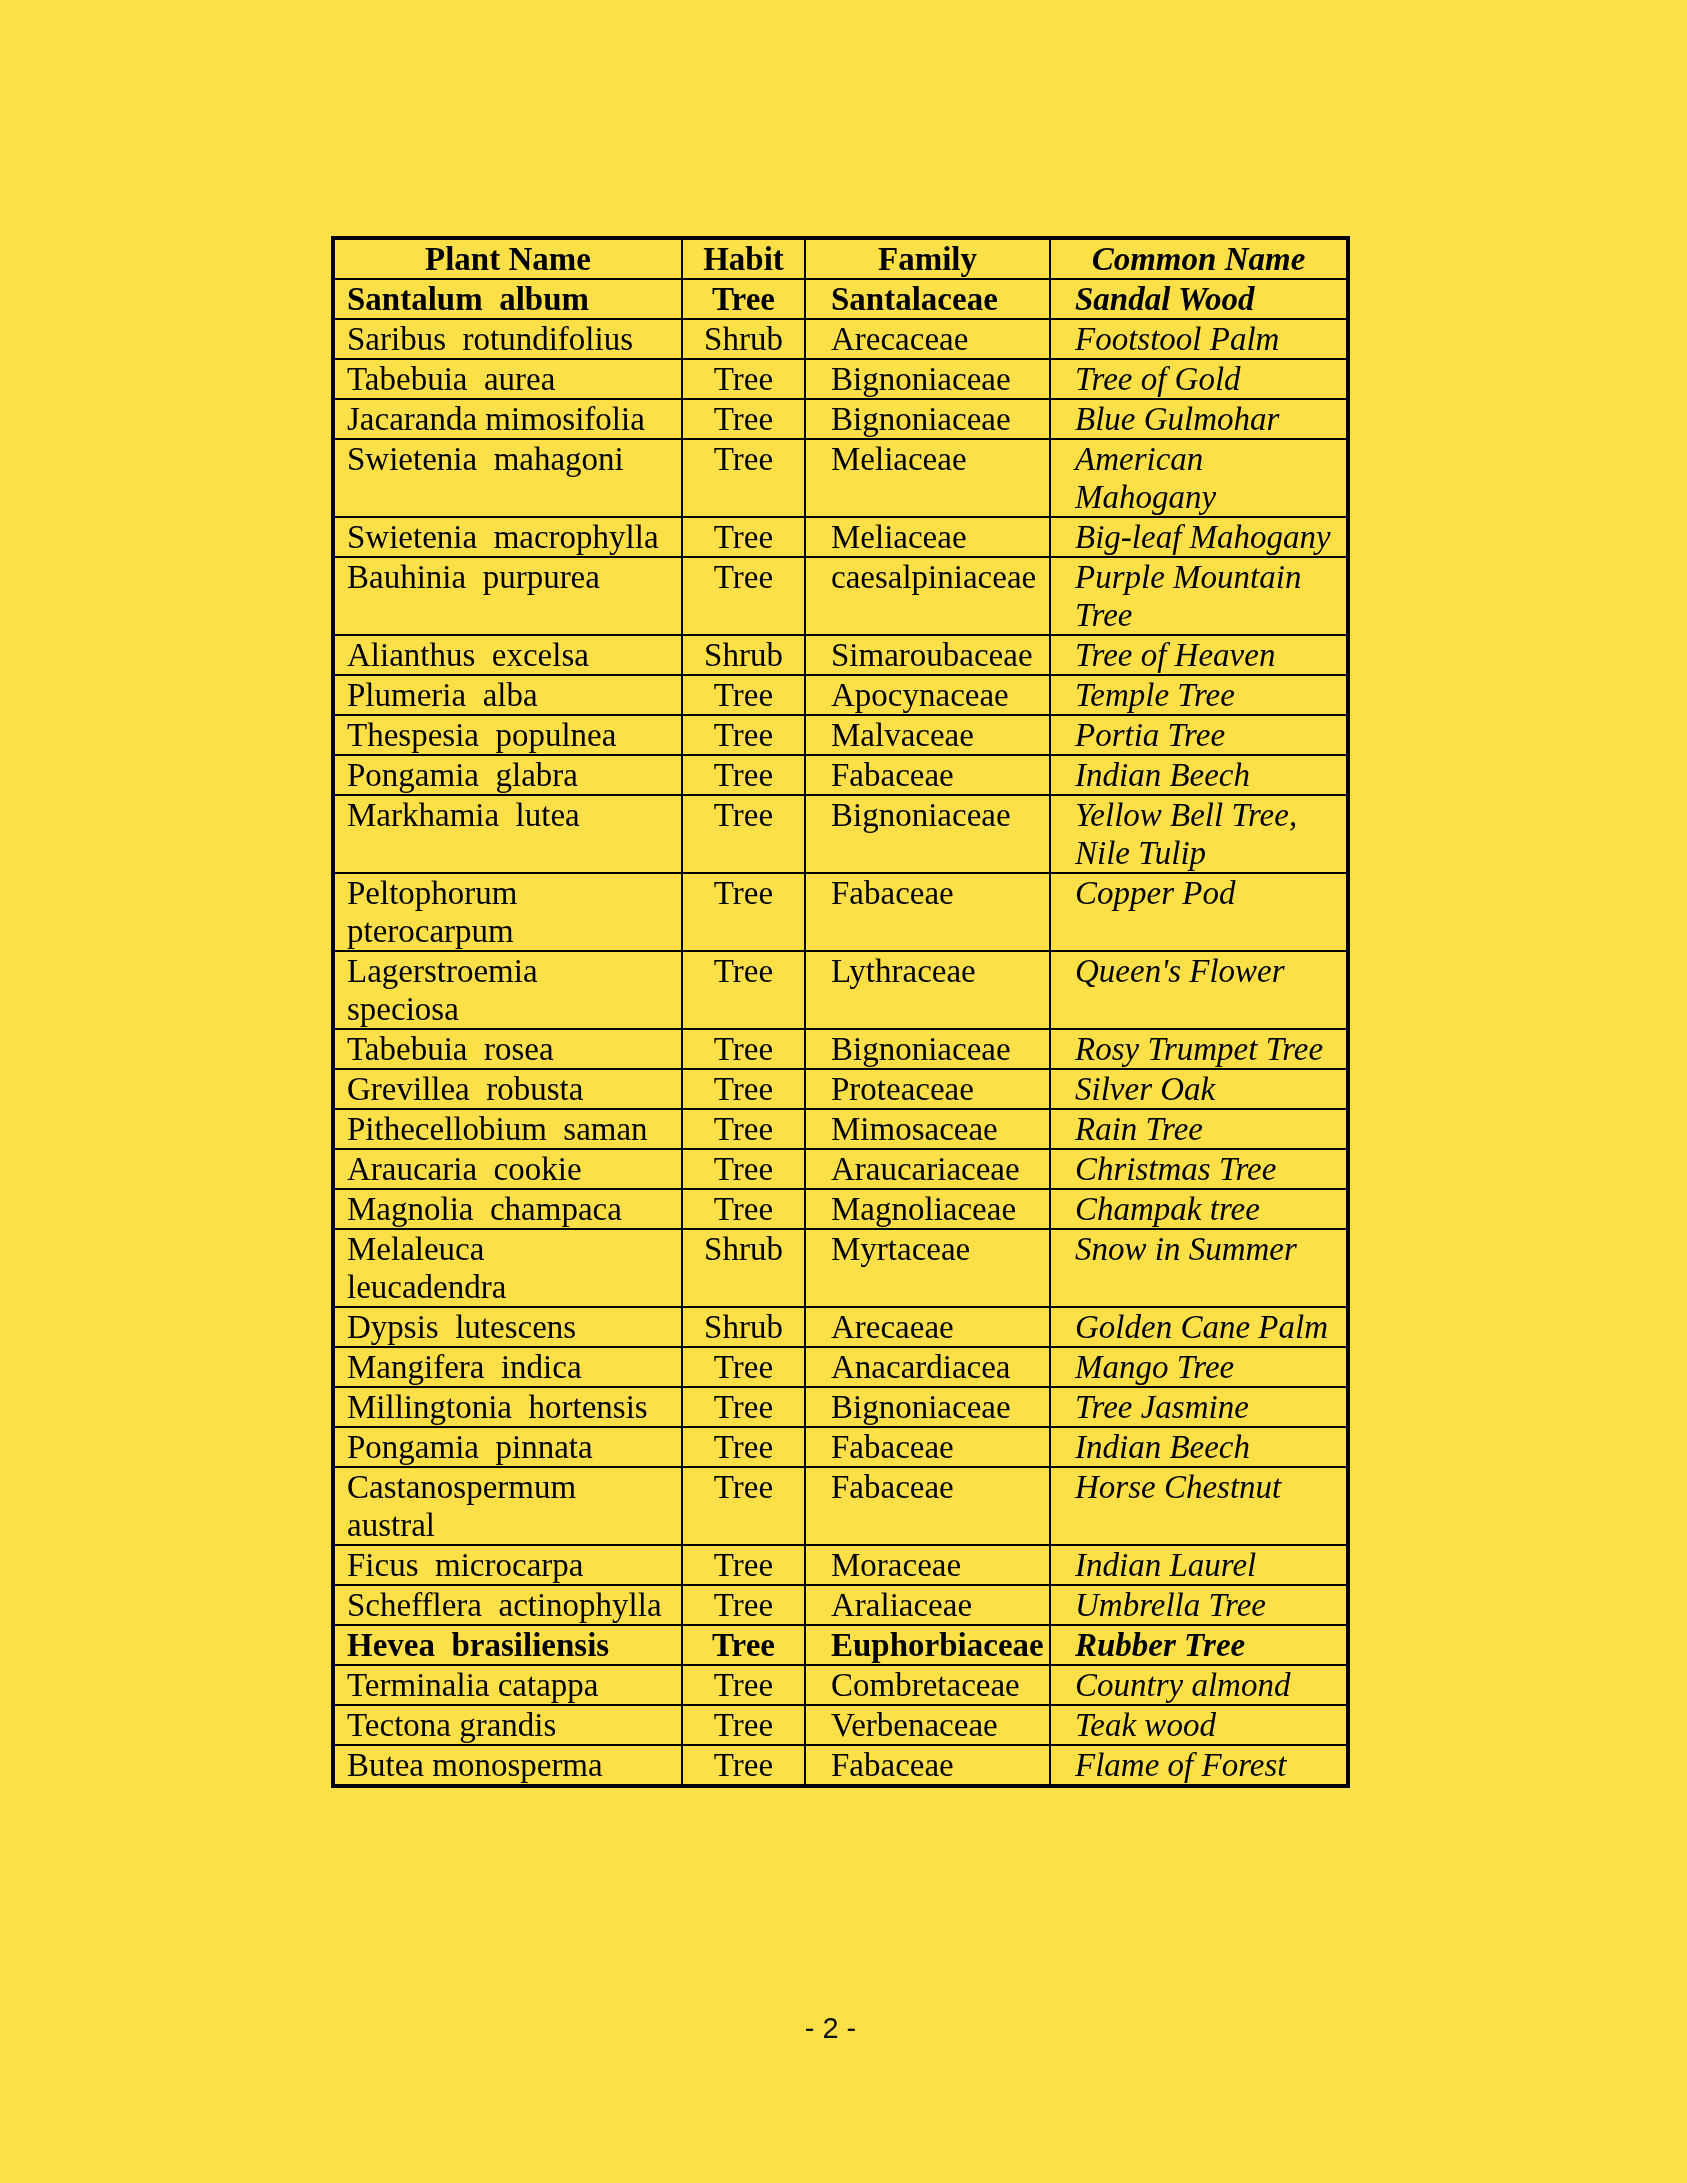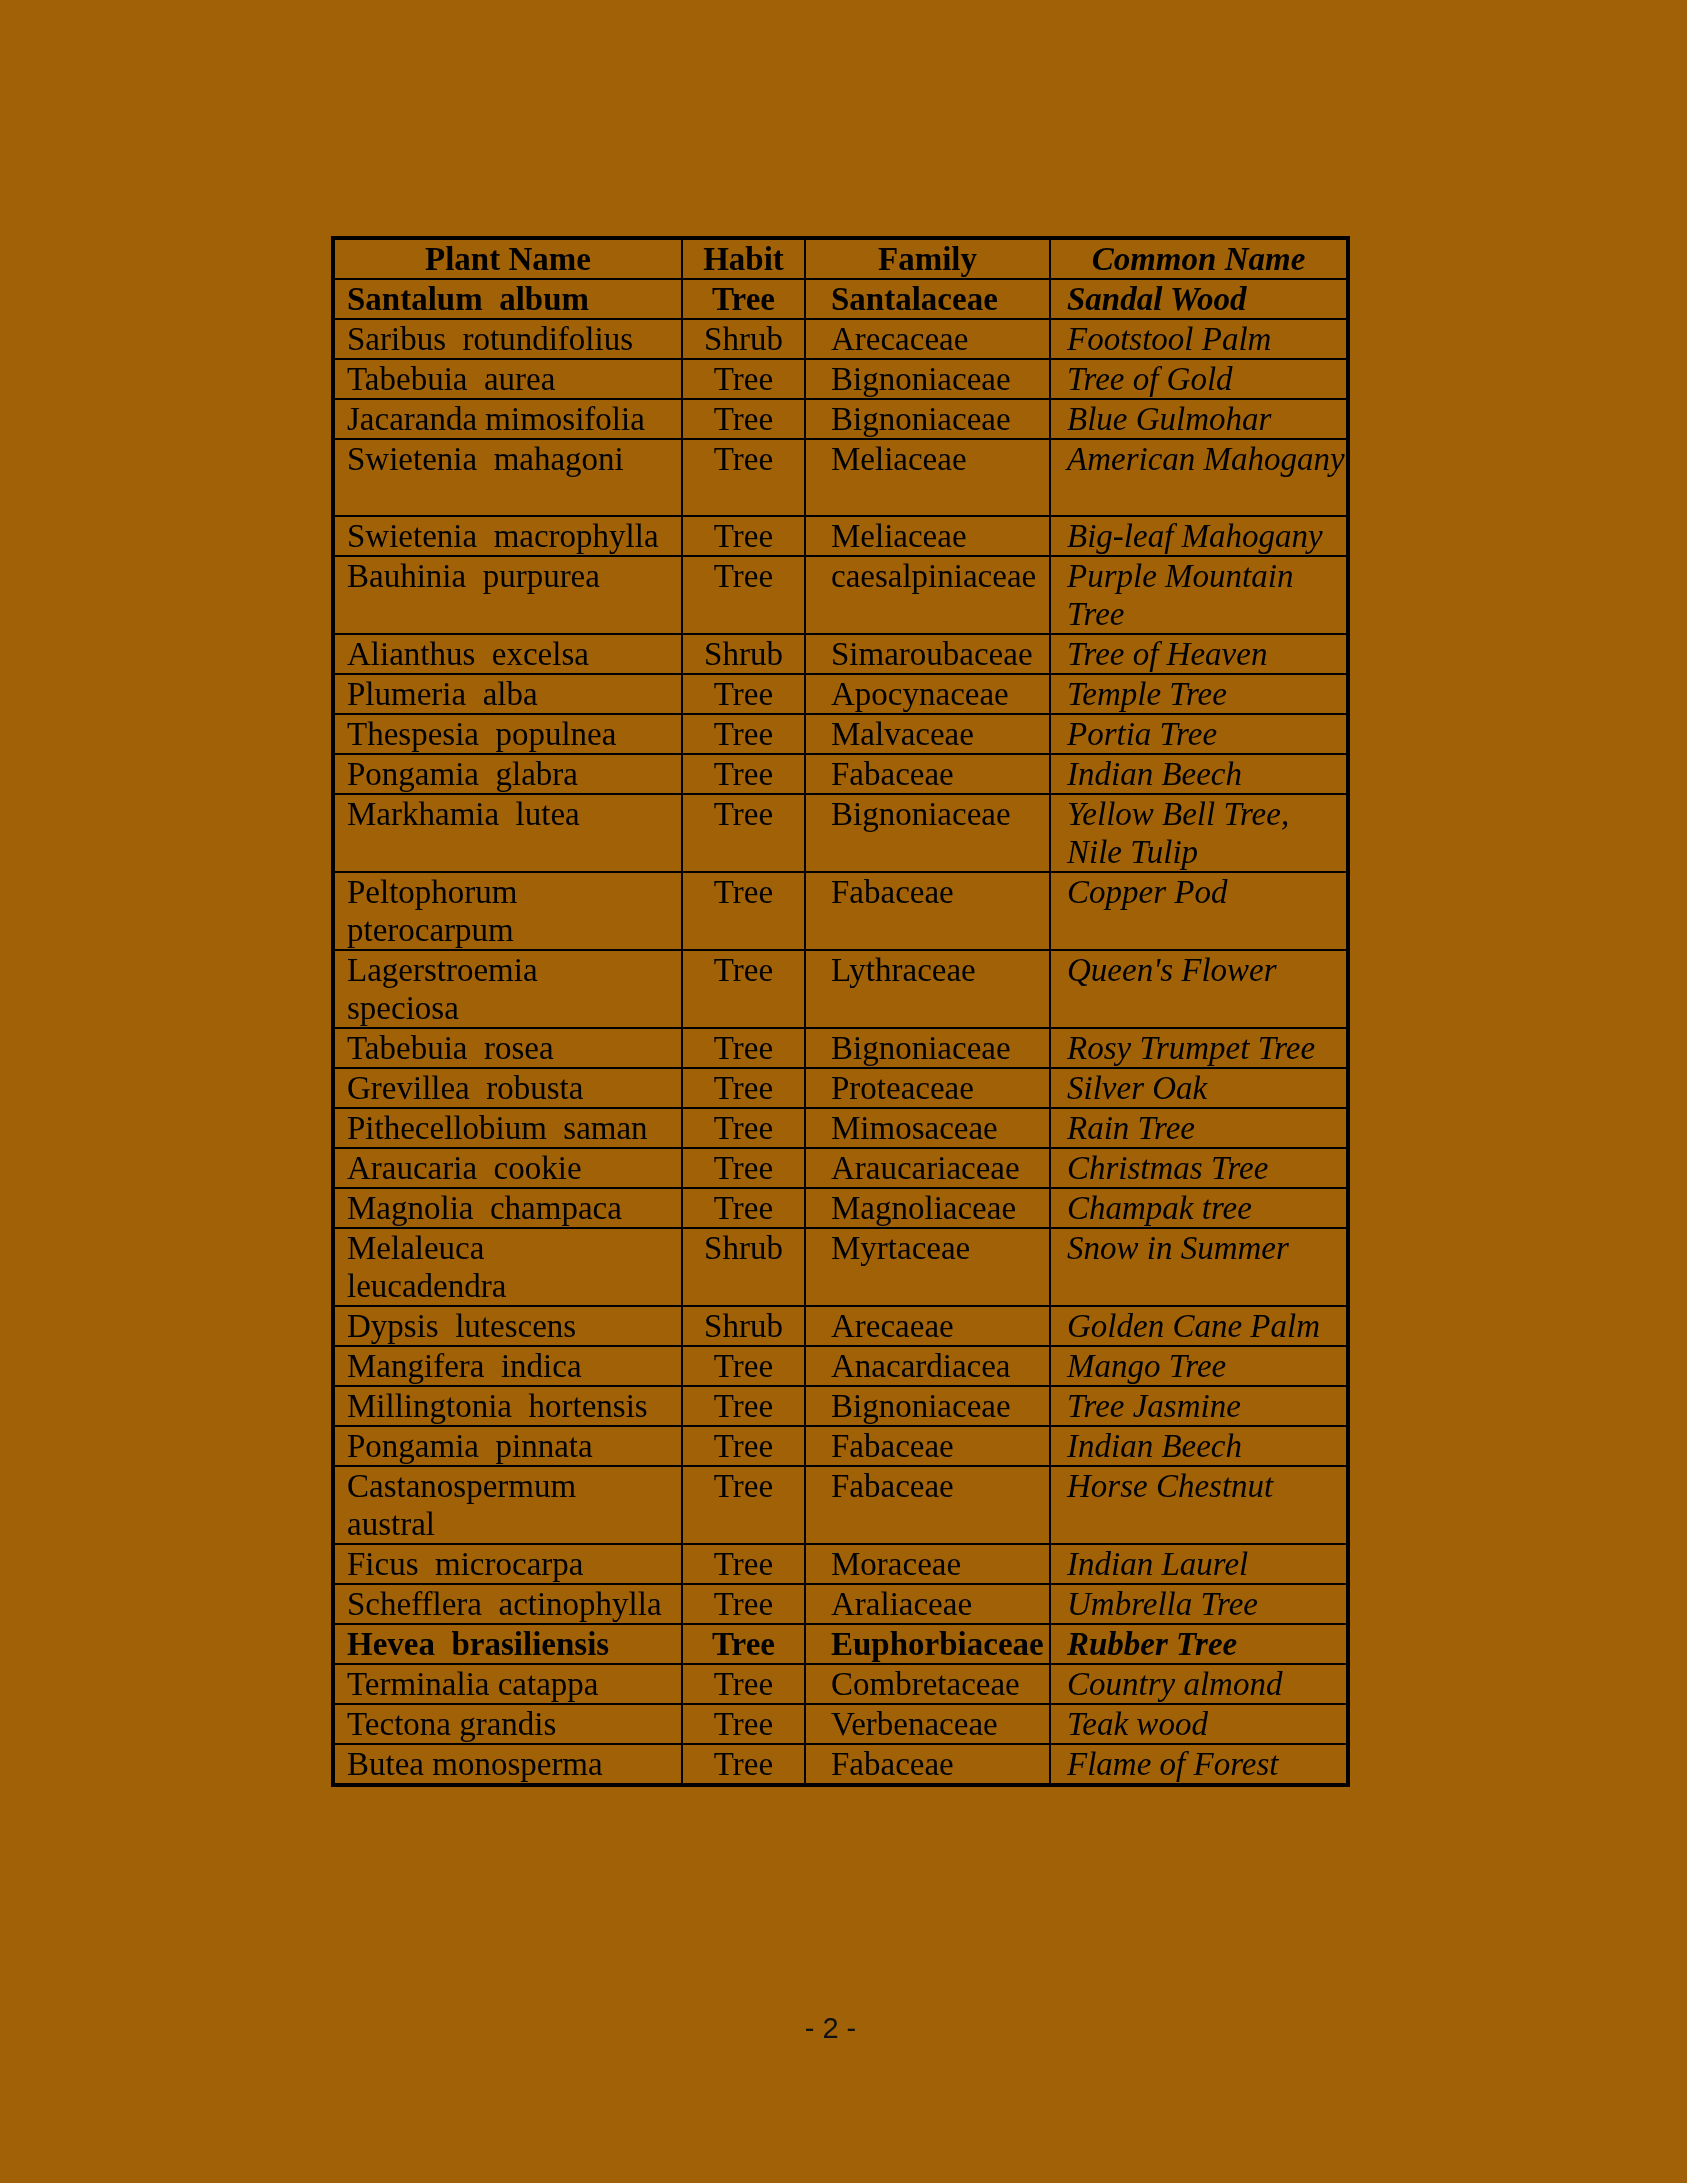--- a/index.html
+++ b/index.html
@@ -7,21 +7,21 @@
   body {
     width: 1687px;
     height: 2183px;
     position: relative;
     font-family: "Liberation Serif", serif;
     color: #000000;
   }
   .sheet {
     position: absolute;
     inset: 0;
-    background: #a16207;
+    background: #fde047;
   }
   table.plant-table {
     position: absolute;
     left: 331px;
     top: 236px;
     width: 999px;
     border-collapse: collapse;
     table-layout: fixed;
     border: 4px solid #000000;
   }
@@ -39,21 +39,21 @@
     height: 38px;
   }
   .plant-table td { height: 38px; }
   .col-name   { width: 349px; }
   .col-habit  { width: 123px; }
   .col-family { width: 245px; }
   .col-common { width: 298px; font-style: italic; }
   td.col-name   { padding-left: 12px; }
   td.col-habit  { text-align: center; }
   td.col-family { padding-left: 25px; border-radius: 7px; }
-  td.col-common { padding-left: 16px; }
+  td.col-common { padding-left: 24px; }
   tr.bold-row td { font-weight: bold; }
   tr.tall-row td { height: 77px; }
   .page-footer {
     position: absolute;
     left: 331px;
     top: 2011px;
     width: 999px;
     text-align: center;
     font-family: "Liberation Sans", sans-serif;
     font-size: 29px;

